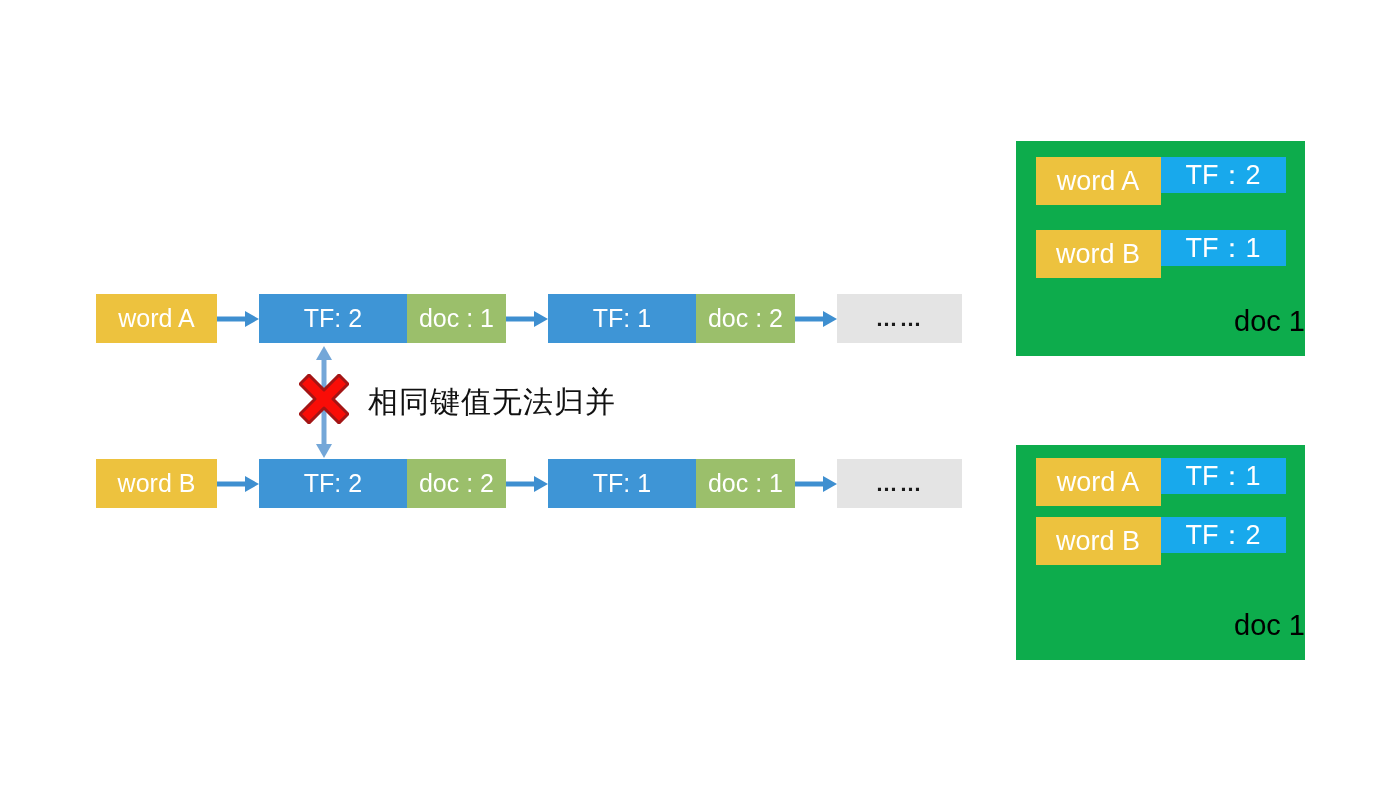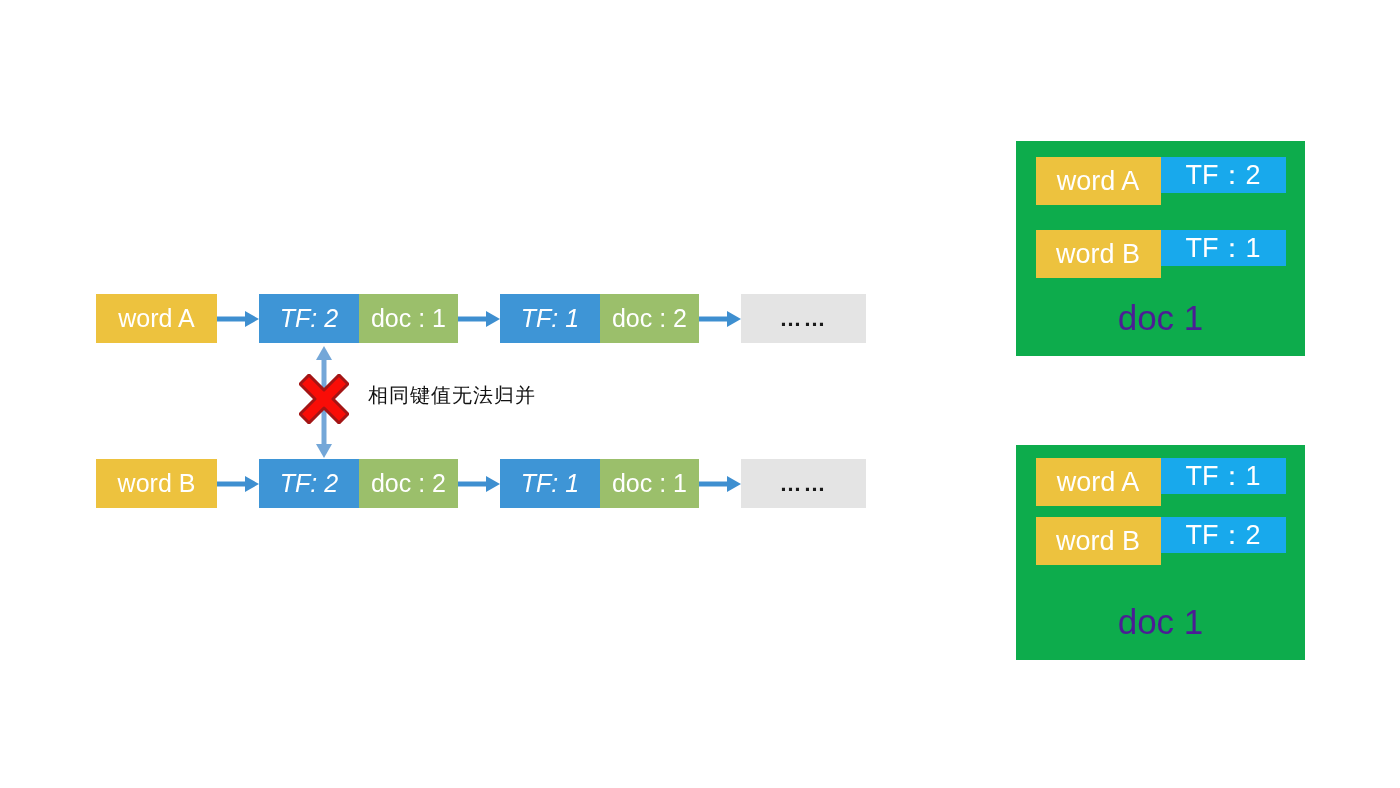--- a/index.html
+++ b/index.html
@@ -31,21 +31,21 @@
     height: 49px;
     display: flex;
     align-items: center;
     justify-content: center;
     color: #ffffff;
     font-size: 25px;
     box-sizing: border-box;
     white-space: nowrap;
   }
   .word-cell   { width: 121px; background: var(--yellow); }
-  .tf-cell     { width: 100px; background: var(--blue); font-style: italic; }
+  .tf-cell     { width: 148px; background: var(--blue); }
   .doc-cell    { width: 99px; background: var(--green); }
   .node        { display: flex; }
   .more-cell   { width: 125px; background: var(--gray); color: #1a1a1a;
                  font-size: 22px; font-weight: bold; letter-spacing: 2px; }
 
   .h-arrow { width: 42px; height: 20px; flex: 0 0 42px; }
 
   
   .v-arrow {
     position: absolute;
@@ -58,21 +58,21 @@
     position: absolute;
     left: 299px;
     top: 374px;
     width: 50px;
     height: 50px;
   }
   .conflict-note {
     position: absolute;
     left: 368px;
     top: 382px;
-    font-size: 20px;
+    font-size: 30px;
     color: #111111;
     white-space: nowrap;
     letter-spacing: 1px;
   }
 
   
   .doc-panel {
     position: absolute;
     left: 1016px;
     width: 289px;
@@ -101,23 +101,23 @@
   .doc-tf-cell {
     width: 125px; height: 36px;
     background: var(--cyan);
     display: flex; align-items: center; justify-content: center;
     color: #ffffff; font-size: 27px; white-space: nowrap;
   }
   .doc-label {
     position: absolute;
     left: 0; right: 0;
     bottom: 18px;
-    text-align: center;
-    color: #4c1d95;
-    font-size: 35px;
+    text-align: right;
+    color: #000000;
+    font-size: 29px;
   }
 </style>
 </head>
 <body>
 
 <div class="canvas">
 
   <div class="chain chain-row-1">
     <div class="cell word-cell">word A</div>
     <svg class="h-arrow" viewBox="0 0 42 20">

